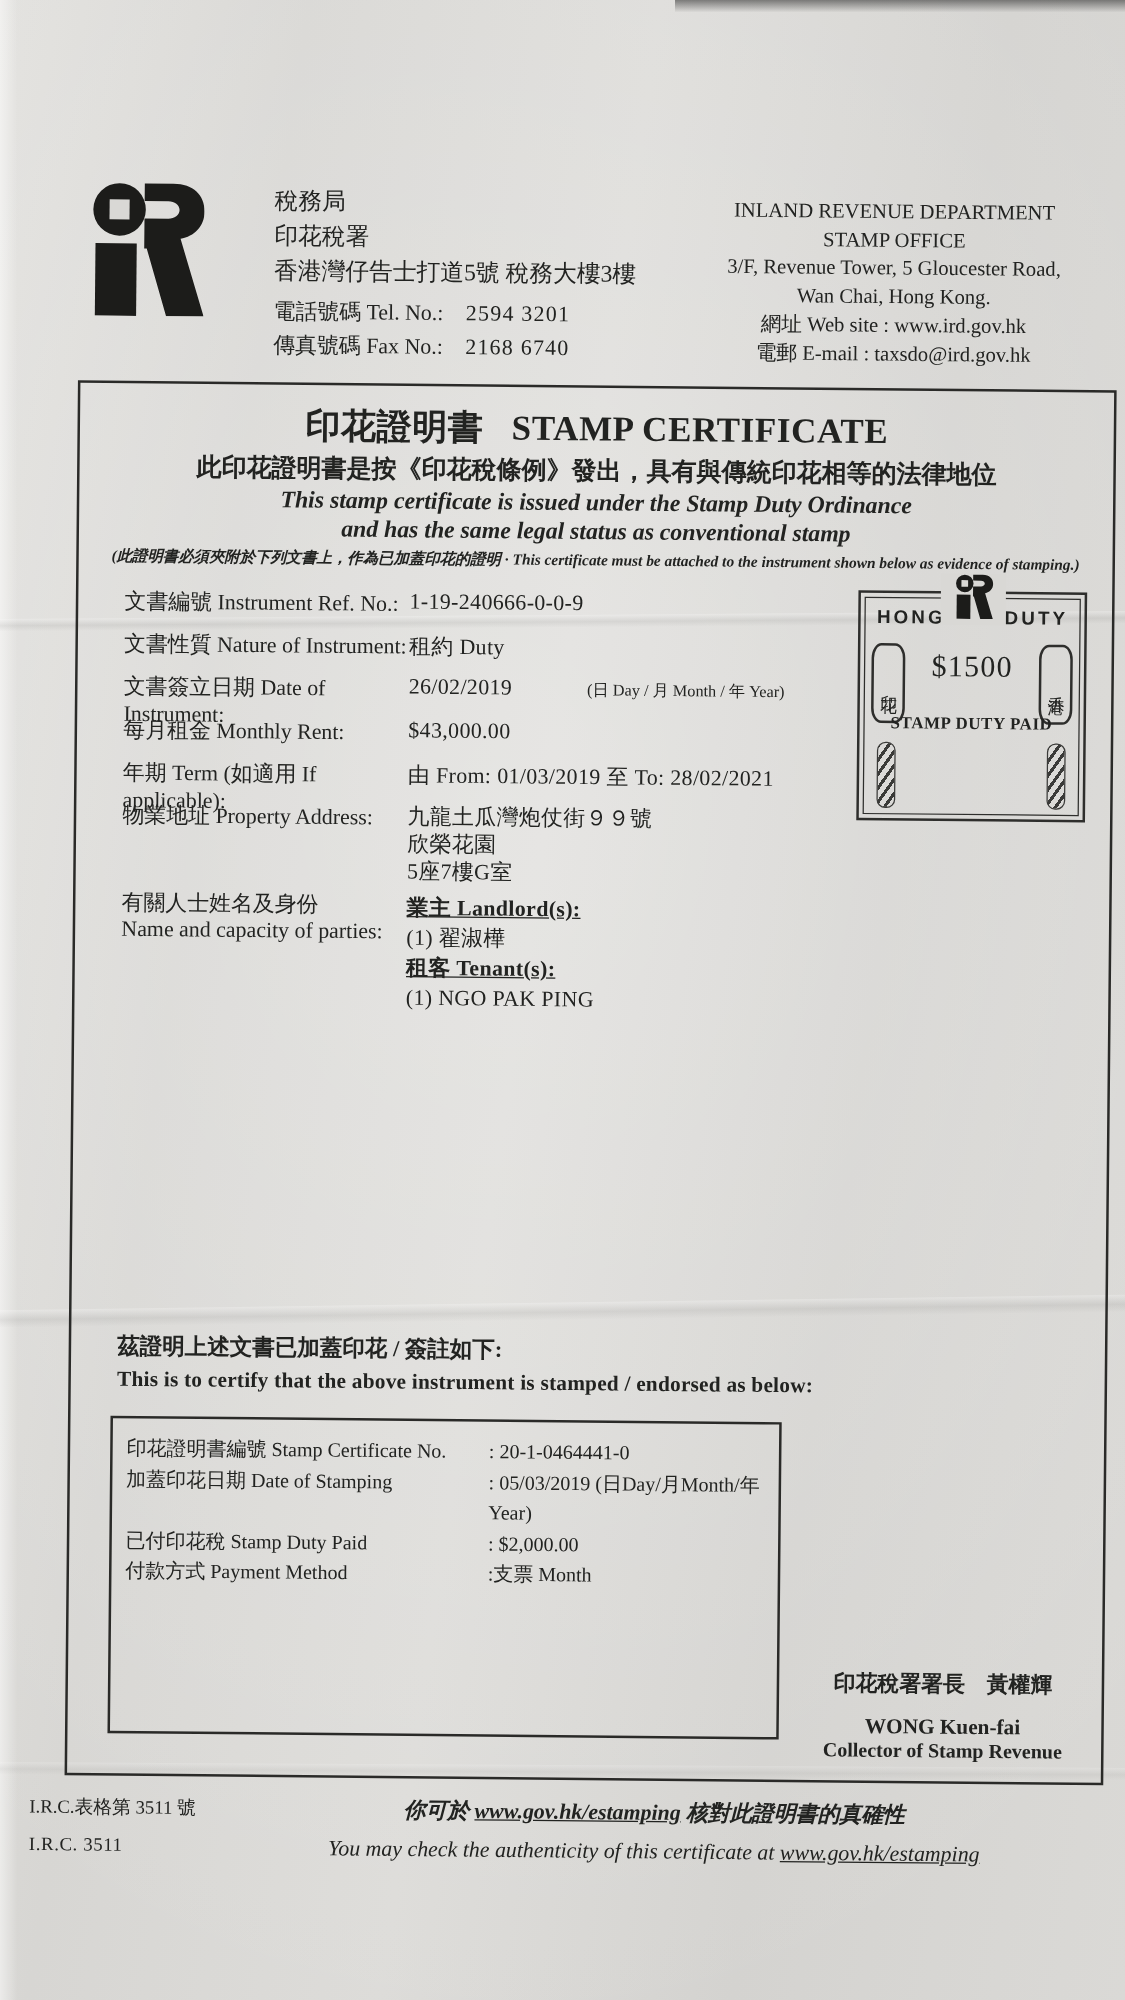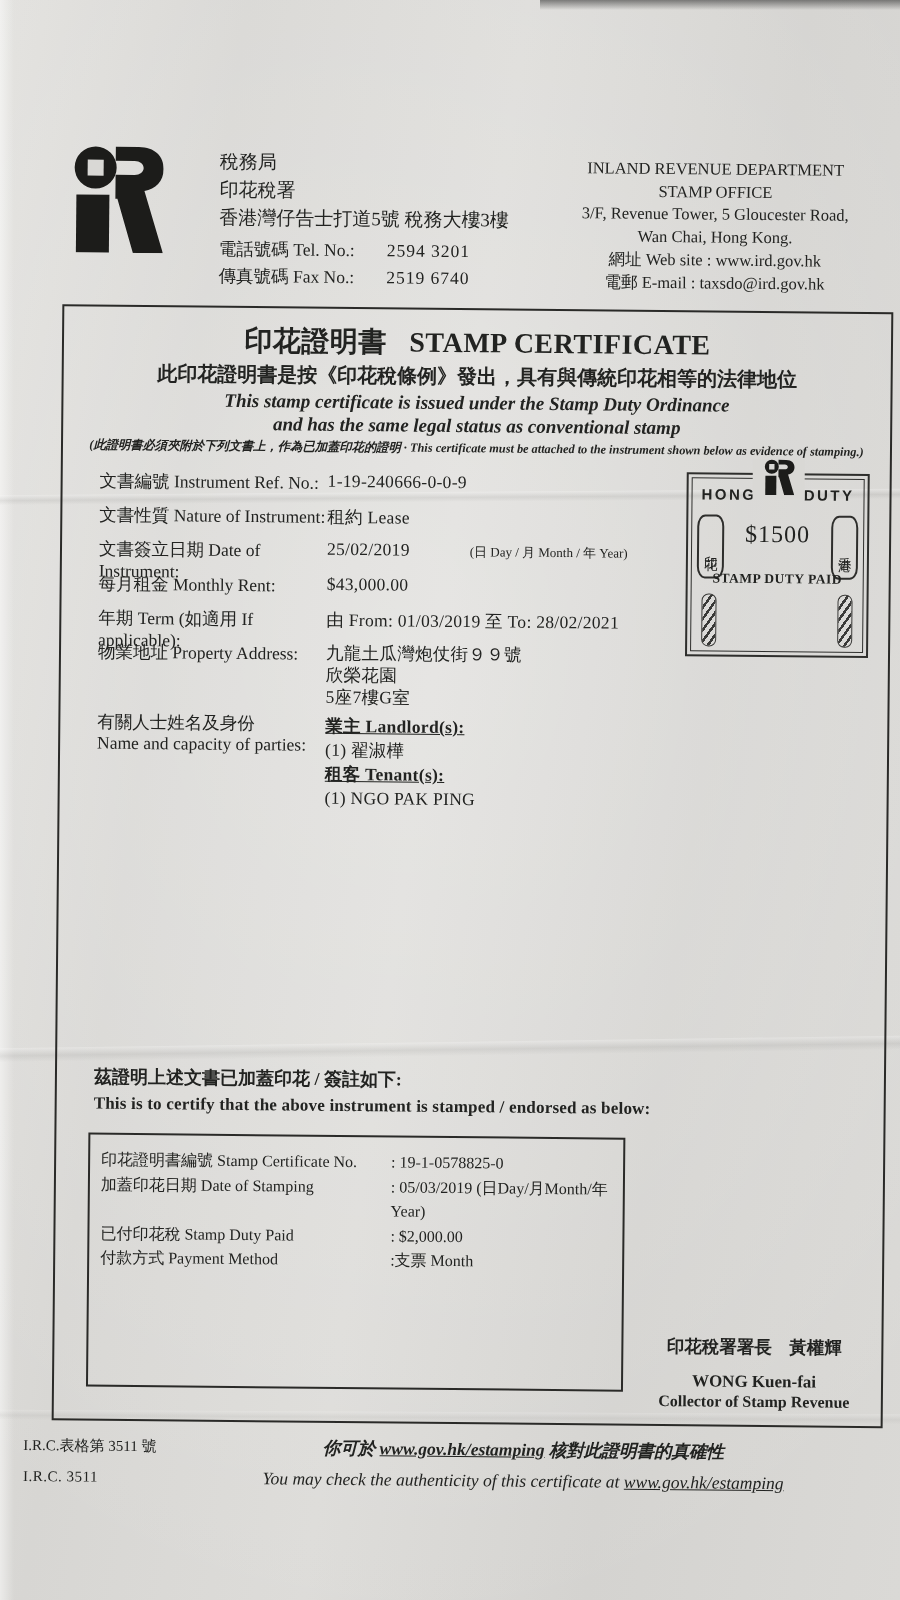--- a/index.html
+++ b/index.html
@@ -27,21 +27,21 @@
   .crease.c1 { top:492px; transform:rotate(-.4deg); }
   .crease.c2 { top:1042px; transform:rotate(-.8deg); height:14px; }
   .crease.c3 { top:1412px; transform:rotate(.3deg); opacity:.35; }
   .doc { position:absolute; inset:0; transform:rotate(.55deg); transform-origin:450px 760px; }
 
   
   .logo { position:absolute; }
   .hdr-zh { position:absolute; left:214px; top:150px; font-size:19px; line-height:28px;
     font-family:"Liberation Serif","DejaVu Serif",serif; }
   .hdr-contact { position:absolute; left:214px; top:238px; font-size:17.5px; line-height:27px; }
-  .hdr-contact .num { display:inline-block; margin-left:32px; letter-spacing:1px; }
+  .hdr-contact .num { display:inline-block; margin-left:18px; letter-spacing:1px; }
   .hdr-en { position:absolute; left:540px; top:156px; width:340px; text-align:center;
     font-size:16.5px; line-height:22.5px; }
   .hdr-en .small-gap { margin-top:1px; }
 
   
   .main-box { position:absolute; left:58px; top:308px; width:831px; height:1116px;
     border:2.5px solid #2a2a28; }
   .title-row { position:absolute; left:0; top:14px; width:100%; text-align:center;
     font-size:28px; font-weight:bold; letter-spacing:.5px; }
   .sub-zh { position:absolute; left:0; top:53px; width:100%; text-align:center;
@@ -130,21 +130,21 @@
   </svg>
 
   <div class="hdr-zh">
     <div>稅務局</div>
     <div>印花稅署</div>
     <div>香港灣仔告士打道5號  稅務大樓3樓</div>
   </div>
 
   <div class="hdr-contact">
     <div><span>電話號碼 Tel. No.:</span><span class="num">2594 3201</span></div>
-    <div><span>傳真號碼 Fax No.:</span><span class="num">2519 6740</span></div>
+    <div><span>傳真號碼 Fax No.:</span><span class="num">2168 6740</span></div>
   </div>
 
   <div class="hdr-en">
     <div>INLAND REVENUE DEPARTMENT</div>
     <div>STAMP OFFICE</div>
     <div>3/F, Revenue Tower, 5 Gloucester Road,</div>
     <div>Wan Chai, Hong Kong.</div>
     <div class="small-gap"><span>網址 Web site : </span><span>www.ird.gov.hk</span></div>
     <div><span>電郵 E-mail : </span><span>taxsdo@ird.gov.hk</span></div>
   </div>
@@ -160,25 +160,25 @@
     <div class="sub-en1">This stamp certificate is issued under the Stamp Duty Ordinance</div>
     <div class="sub-en2">and has the same legal status as conventional stamp</div>
     <div class="note-line">(此證明書必須夾附於下列文書上，作為已加蓋印花的證明 · This certificate must be attached to the instrument shown below as evidence of stamping.)</div>
 
     <div class="field f0">
       <div class="lbl">文書編號 Instrument Ref. No.:</div>
       <div class="val">1-19-240666-0-0-9</div>
     </div>
     <div class="field f1">
       <div class="lbl">文書性質 Nature of Instrument:</div>
-      <div class="val">租約 Lease</div>
+      <div class="val">租約 Duty</div>
     </div>
     <div class="field f2">
       <div class="lbl">文書簽立日期 Date of Instrument:</div>
-      <div class="val">25/02/2019</div>
+      <div class="val">26/02/2019</div>
       <div class="date-note">(日 Day / 月 Month / 年 Year)</div>
     </div>
     <div class="field f3">
       <div class="lbl">每月租金 Monthly Rent:</div>
       <div class="val">$43,000.00</div>
     </div>
     <div class="field f4">
       <div class="lbl">年期 Term (如適用 If applicable):</div>
       <div class="val">由 From: 01/03/2019 至 To: 28/02/2021</div>
     </div>
@@ -230,21 +230,21 @@
     </div>
 
     <div class="certify">
       <div class="zh">茲證明上述文書已加蓋印花 / 簽註如下:</div>
       <div class="en">This is to certify that the above instrument is stamped / endorsed as below:</div>
     </div>
 
     <div class="details-box">
       <div class="drow">
         <div class="dl">印花證明書編號 Stamp Certificate No.</div>
-        <div>: 19-1-0578825-0</div>
+        <div>: 20-1-0464441-0</div>
       </div>
       <div class="drow">
         <div class="dl">加蓋印花日期 Date of Stamping</div>
         <div>: 05/03/2019 (日Day/月Month/年Year)</div>
       </div>
       <div class="drow">
         <div class="dl">已付印花稅 Stamp Duty Paid</div>
         <div>: $2,000.00</div>
       </div>
       <div class="drow">

